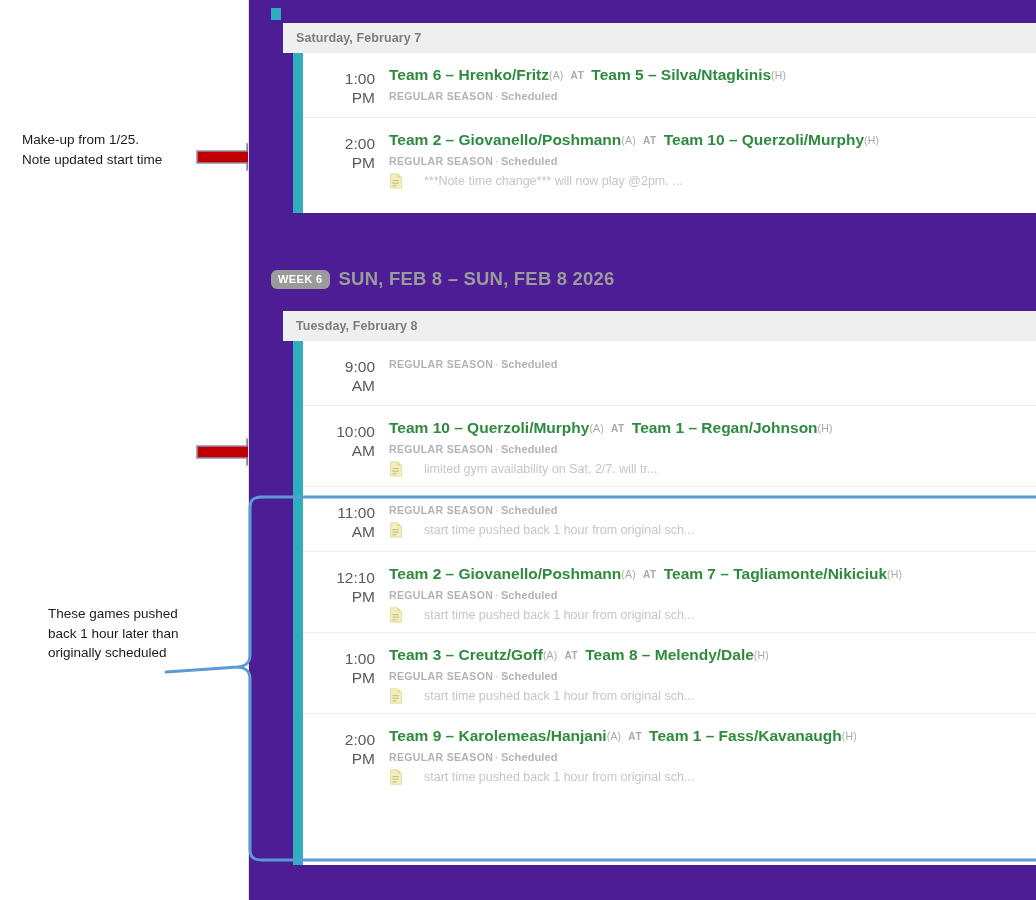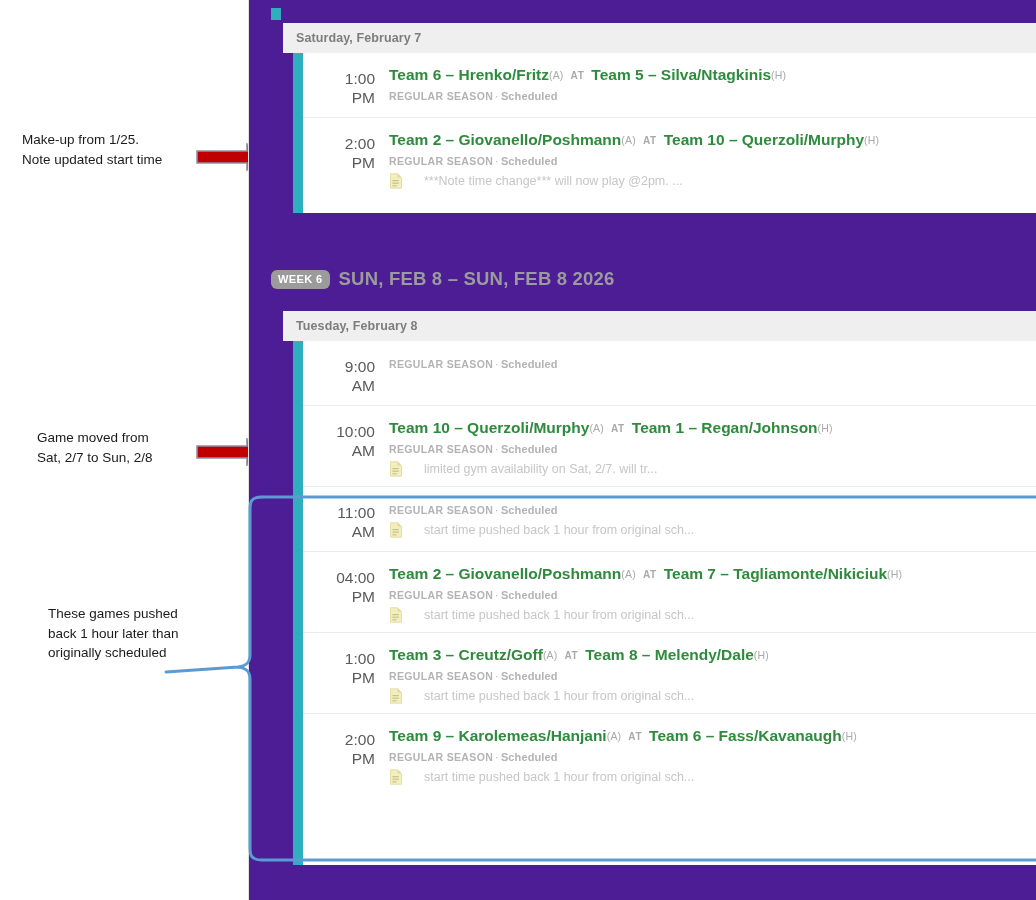--- a/index.html
+++ b/index.html
@@ -134,22 +134,20 @@
   }
 </style>
 </head>
 <body>
 
 <div class="annotations">
 
   <div class="anno-text" id="anno-makeup">Make-up from 1/25.
 Note updated start time</div>
 
-  <div class="anno-text" id="anno-moved">Game moved from
-Sat, 2/7 to Sun, 2/8</div>
 
   <div class="anno-text" id="anno-pushed">These games pushed
 back 1 hour later than
 originally scheduled</div>
 
   <svg class="arrow" style="left:195px; top:142px;" viewBox="0 0 80 30">
     <path d="M2,9 L52,9 L52,2 L78,15 L52,28 L52,21 L2,21 Z" fill="#C00000" stroke="#9090A8" stroke-width="1.6" stroke-linejoin="miter"></path>
   </svg>
 
   <svg class="arrow" style="left:195px; top:437px;" viewBox="0 0 80 30">
@@ -252,21 +250,21 @@
                 <rect x="3.4" y="7.0" width="6.4" height="1.2" fill="#C9C289"></rect>
                 <rect x="3.4" y="9.6" width="6.4" height="1.2" fill="#C9C289"></rect>
                 <rect x="3.4" y="12.2" width="4.2" height="1.2" fill="#C9C289"></rect>
               </svg>
               <span>start time pushed back 1 hour from original sch...</span>
             </div>
           </div>
         </div>
         <div class="game-row">
           <div class="time-col">
-            <span class="t-h">04:00</span>
+            <span class="t-h">12:10</span>
             <span class="t-m">PM</span>
           </div>
           <div class="info-col">
             <div class="matchup"><span class="team">Team 2 – Giovanello/Poshmann</span><span class="ha">(A)</span><span class="at">AT</span><span class="team">Team 7 – Tagliamonte/Nikiciuk</span><span class="ha">(H)</span></div>
             <div class="status"><span class="tag">REGULAR SEASON</span><span class="sep">·</span><span class="sched">Scheduled</span></div>
             <div class="note-line">
               <svg class="note-icon" viewBox="0 0 14 16">
                 <path d="M1.5,0.8 L8.6,0.8 L12.5,4.6 L12.5,15.2 L1.5,15.2 Z" fill="#F2EEBF" stroke="#E4DFA4" stroke-width="1"></path>
                 <path d="M8.6,0.8 L8.6,4.6 L12.5,4.6 Z" fill="#E0DA9A"></path>
                 <rect x="3.4" y="7.0" width="6.4" height="1.2" fill="#C9C289"></rect>
@@ -296,21 +294,21 @@
               <span>start time pushed back 1 hour from original sch...</span>
             </div>
           </div>
         </div>
         <div class="game-row">
           <div class="time-col">
             <span class="t-h">2:00</span>
             <span class="t-m">PM</span>
           </div>
           <div class="info-col">
-            <div class="matchup"><span class="team">Team 9 – Karolemeas/Hanjani</span><span class="ha">(A)</span><span class="at">AT</span><span class="team">Team 6 – Fass/Kavanaugh</span><span class="ha">(H)</span></div>
+            <div class="matchup"><span class="team">Team 9 – Karolemeas/Hanjani</span><span class="ha">(A)</span><span class="at">AT</span><span class="team">Team 1 – Fass/Kavanaugh</span><span class="ha">(H)</span></div>
             <div class="status"><span class="tag">REGULAR SEASON</span><span class="sep">·</span><span class="sched">Scheduled</span></div>
             <div class="note-line">
               <svg class="note-icon" viewBox="0 0 14 16">
                 <path d="M1.5,0.8 L8.6,0.8 L12.5,4.6 L12.5,15.2 L1.5,15.2 Z" fill="#F2EEBF" stroke="#E4DFA4" stroke-width="1"></path>
                 <path d="M8.6,0.8 L8.6,4.6 L12.5,4.6 Z" fill="#E0DA9A"></path>
                 <rect x="3.4" y="7.0" width="6.4" height="1.2" fill="#C9C289"></rect>
                 <rect x="3.4" y="9.6" width="6.4" height="1.2" fill="#C9C289"></rect>
                 <rect x="3.4" y="12.2" width="4.2" height="1.2" fill="#C9C289"></rect>
               </svg>
               <span>start time pushed back 1 hour from original sch...</span>

